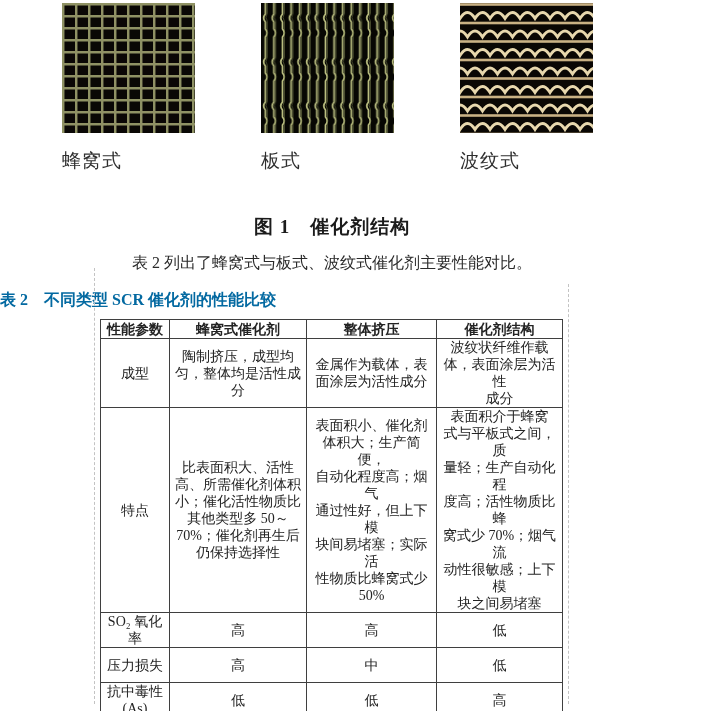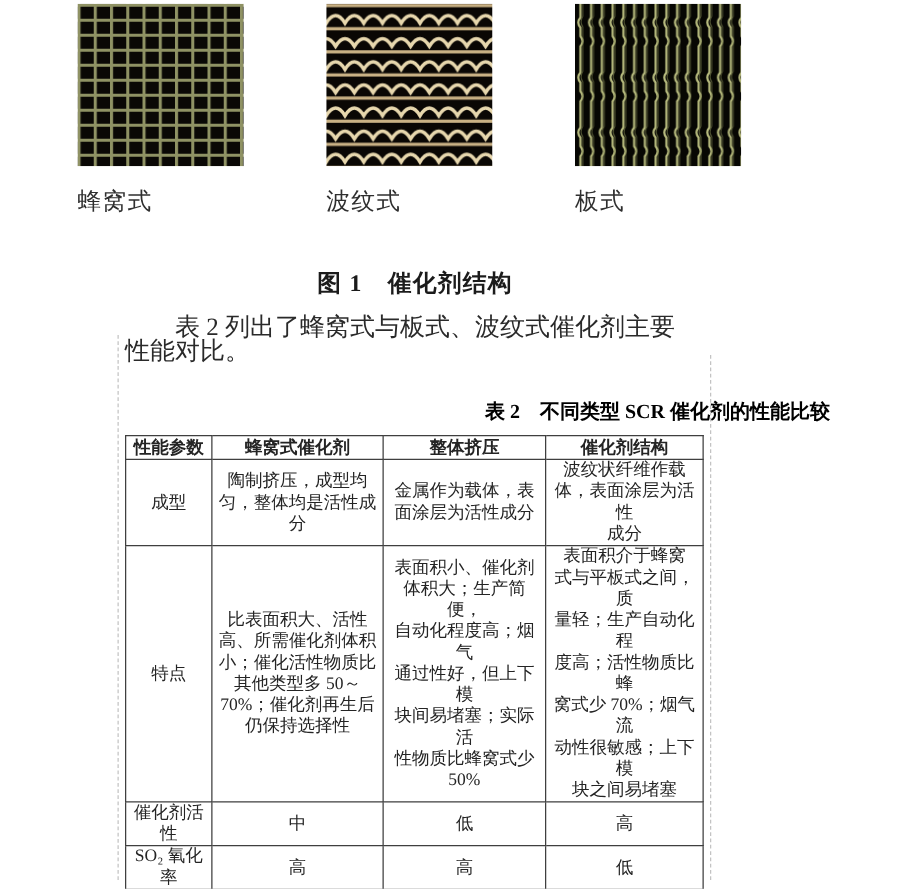--- a/index.html
+++ b/index.html
@@ -6,22 +6,22 @@
   body{
     width:718px;height:711px;background:#ffffff;position:relative;overflow:hidden;
     font-family:"Liberation Serif","DejaVu Serif",serif;color:#262626;
   }
   .figures{display:flex;margin:3px 0 0 62px}
   .fig{width:133px;margin:0;text-align:left}
   .fig + .fig{margin-left:66px}
   .fig svg{display:block;width:133px;height:130px}
   .fig figcaption{margin-top:15px;font-size:19px;letter-spacing:1px;color:#2f2f2f}
   .fig-caption{width:664px;text-align:center;font-weight:bold;font-size:19px;margin-top:40px;color:#1b1b1b;letter-spacing:1px}
-  .body-text{margin:13px 0 0 100px;width:440px;text-indent:2em;font-size:20px;line-height:19px;color:#2a2a2a}
-  .table-caption{width:664px;text-align:right;font-weight:bold;font-size:16px;margin-top:28px;color:#000000}
+  .body-text{margin:13px 0 0 100px;width:440px;text-indent:2em;font-size:16px;line-height:19px;color:#2a2a2a}
+  .table-caption{width:664px;text-align:left;font-weight:bold;font-size:16px;margin-top:18px;color:#0369a1}
   table{border-collapse:collapse;table-layout:fixed;width:462px;margin:8px 0 0 100px;font-size:14px;line-height:17px;color:#242424}
   td{border:1px solid #3f3f3f;text-align:center;vertical-align:middle;padding:0 2px;white-space:pre-line;overflow:hidden}
   tr.hdr td{font-weight:600}
   tr:nth-child(1){height:19px}
   tr:nth-child(2){height:51px}
   tr:nth-child(3){height:119px}
   tr:nth-child(4){height:16px}
   tr:nth-child(5){height:35px}
   tr:nth-child(6){height:18px}
   tr:nth-child(7){height:17px}
@@ -47,45 +47,45 @@
         </pattern>
       </defs>
       <rect width="133" height="130" fill="url(#p-grid)"></rect>
     </svg>
     <figcaption>蜂窝式</figcaption>
   </figure>
 
   <figure class="fig">
     <svg viewBox="0 0 133 130" xmlns="http://www.w3.org/2000/svg">
       <defs>
+        <pattern id="p-plate" width="8.6" height="44" patternUnits="userSpaceOnUse">
+          <rect width="8.6" height="44" fill="#070703"></rect>
+          <path d="M4.3,0 L4.3,11 Q0.9,15 4.3,19 L4.3,26 Q7.7,30 4.3,34 L4.3,44" stroke="#b9bd7f" stroke-width="1.7" fill="none"></path>
+          <path d="M6.2,0 L6.2,10 Q3.4,14.5 6.2,18.5 L6.2,44" stroke="#7e8450" stroke-width="0.8" fill="none" opacity="0.7"></path>
+        </pattern>
+      </defs>
+      <rect width="133" height="130" fill="url(#p-plate)"></rect>
+    </svg>
+    <figcaption>板式</figcaption>
+  </figure>
+
+  <figure class="fig">
+    <svg viewBox="0 0 133 130" xmlns="http://www.w3.org/2000/svg">
+      <defs>
         <pattern id="p-wave" width="30" height="37" patternUnits="userSpaceOnUse">
           <rect width="30" height="37" fill="#0a0704"></rect>
           <path d="M0,1.5 H30" stroke="#c9b184" stroke-width="2.6" fill="none"></path>
           <path d="M-15,15.5 Q-7.5,3.5 0,15.5 Q7.5,3.5 15,15.5 Q22.5,3.5 30,15.5 Q37.5,3.5 45,15.5" stroke="#e7d7ad" stroke-width="2.8" fill="none"></path>
           <path d="M0,20 H30" stroke="#c9b184" stroke-width="2.6" fill="none"></path>
           <path d="M-7.5,34 Q0,22 7.5,34 Q15,22 22.5,34 Q30,22 37.5,34" stroke="#e7d7ad" stroke-width="2.8" fill="none"></path>
         </pattern>
       </defs>
       <rect width="133" height="130" fill="url(#p-wave)"></rect>
     </svg>
     <figcaption>波纹式</figcaption>
-  </figure>
-
-  <figure class="fig">
-    <svg viewBox="0 0 133 130" xmlns="http://www.w3.org/2000/svg">
-      <defs>
-        <pattern id="p-plate" width="8.6" height="44" patternUnits="userSpaceOnUse">
-          <rect width="8.6" height="44" fill="#070703"></rect>
-          <path d="M4.3,0 L4.3,11 Q0.9,15 4.3,19 L4.3,26 Q7.7,30 4.3,34 L4.3,44" stroke="#b9bd7f" stroke-width="1.7" fill="none"></path>
-          <path d="M6.2,0 L6.2,10 Q3.4,14.5 6.2,18.5 L6.2,44" stroke="#7e8450" stroke-width="0.8" fill="none" opacity="0.7"></path>
-        </pattern>
-      </defs>
-      <rect width="133" height="130" fill="url(#p-plate)"></rect>
-    </svg>
-    <figcaption>板式</figcaption>
   </figure>
 </div>
 
 <div class="fig-caption">图 1　催化剂结构</div>
 
 <p class="body-text">表 2 列出了蜂窝式与板式、波纹式催化剂主要性能对比。</p>
 
 <div class="table-caption">表 2　不同类型 SCR 催化剂的性能比较</div>
 
 <table>
@@ -130,27 +130,20 @@
 50%</td>
     <td>表面积介于蜂窝
 式与平板式之间，质
 量轻；生产自动化程
 度高；活性物质比蜂
 窝式少 70%；烟气流
 动性很敏感；上下模
 块之间易堵塞</td>
   </tr>
   <tr>
-    <td>催化剂活
-性</td>
-    <td>中</td>
-    <td>低</td>
-    <td>高</td>
-  </tr>
-  <tr>
     <td>SO₂ 氧化率</td>
     <td>高</td>
     <td>高</td>
     <td>低</td>
   </tr>
   <tr>
     <td>压力损失</td>
     <td>高</td>
     <td>中</td>
     <td>低</td>

